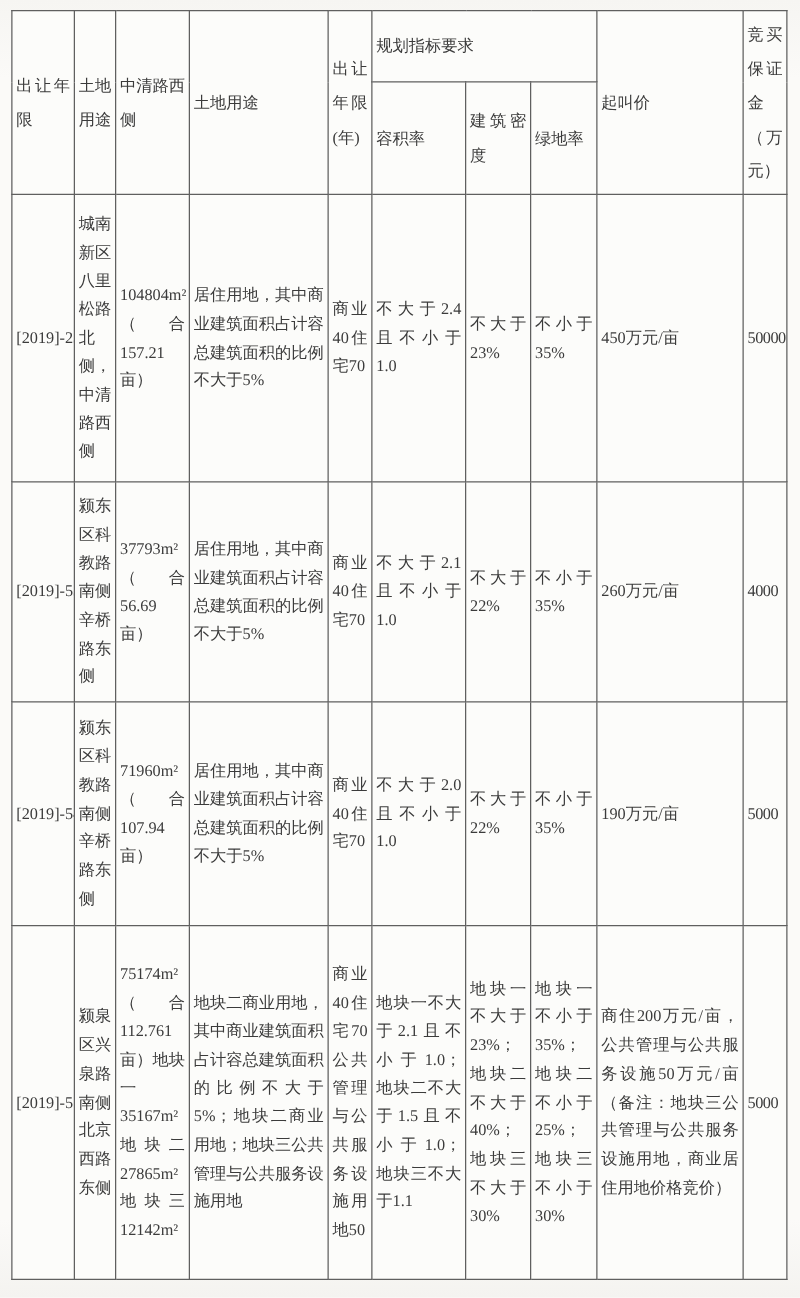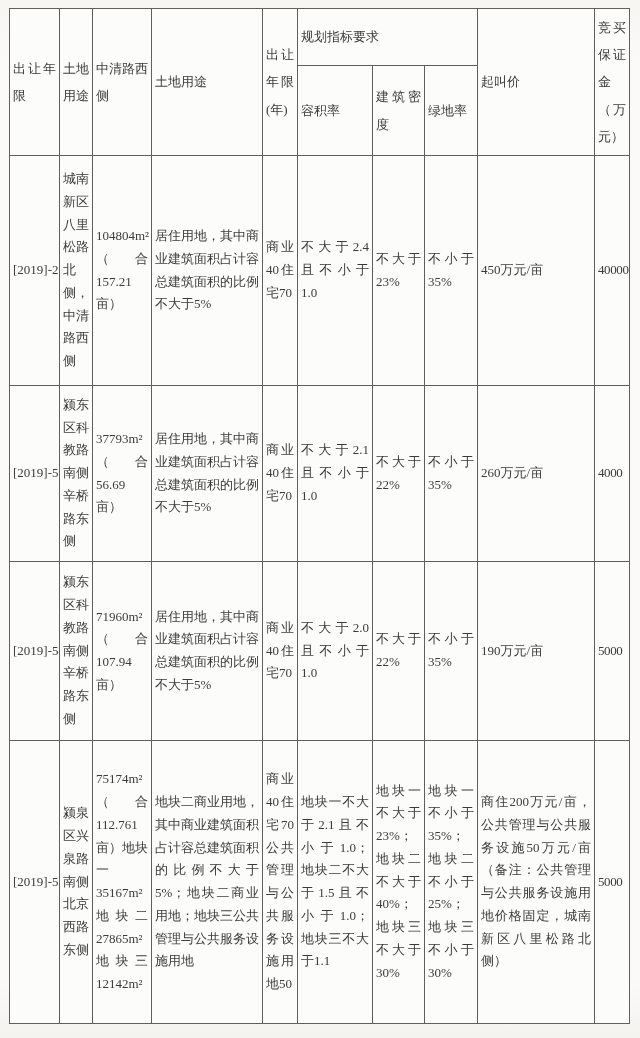--- a/index.html
+++ b/index.html
@@ -102,21 +102,21 @@
       <tr class="row-1">
         <td class="plot">[2019]-23</td>
         <td>城南新区八里松路北侧，中清路西侧</td>
         <td>104804m²（合157.21亩）</td>
         <td>居住用地，其中商业建筑面积占计容总建筑面积的比例不大于5%</td>
         <td>商业40住宅70</td>
         <td>不大于2.4且不小于1.0</td>
         <td>不大于23%</td>
         <td>不小于35%</td>
         <td>450万元/亩</td>
-        <td class="num">40000</td>
+        <td class="num">50000</td>
       </tr>
       <tr class="row-2">
         <td class="plot">[2019]-53</td>
         <td>颍东区科教路南侧辛桥路东侧</td>
         <td>37793m²（合56.69亩）</td>
         <td>居住用地，其中商业建筑面积占计容总建筑面积的比例不大于5%</td>
         <td>商业40住宅70</td>
         <td>不大于2.1且不小于1.0</td>
         <td>不大于22%</td>
         <td>不小于35%</td>
@@ -137,18 +137,18 @@
       </tr>
       <tr class="row-4">
         <td class="plot">[2019]-57</td>
         <td>颍泉区兴泉路南侧北京西路东侧</td>
         <td>75174m²（合112.761亩）地块一35167m²地块二27865m²地块三12142m²</td>
         <td>地块二商业用地，其中商业建筑面积占计容总建筑面积的比例不大于5%；地块二商业用地；地块三公共管理与公共服务设施用地</td>
         <td>商业40住宅70公共管理与公共服务设施用地50</td>
         <td>地块一不大于2.1且不小于1.0；地块二不大于1.5且不小于1.0；地块三不大于1.1</td>
         <td>地块一不大于23%；地块二不大于40%；地块三不大于30%</td>
         <td>地块一不小于35%；地块二不小于25%；地块三不小于30%</td>
-        <td>商住200万元/亩，公共管理与公共服务设施50万元/亩（备注：公共管理与公共服务设施用地价格固定，城南新区八里松路北侧）</td>
+        <td>商住200万元/亩，公共管理与公共服务设施50万元/亩（备注：地块三公共管理与公共服务设施用地，商业居住用地价格竞价）</td>
         <td class="num">5000</td>
       </tr>
     </tbody>
   </table>
 </div>
 
 </body></html>

